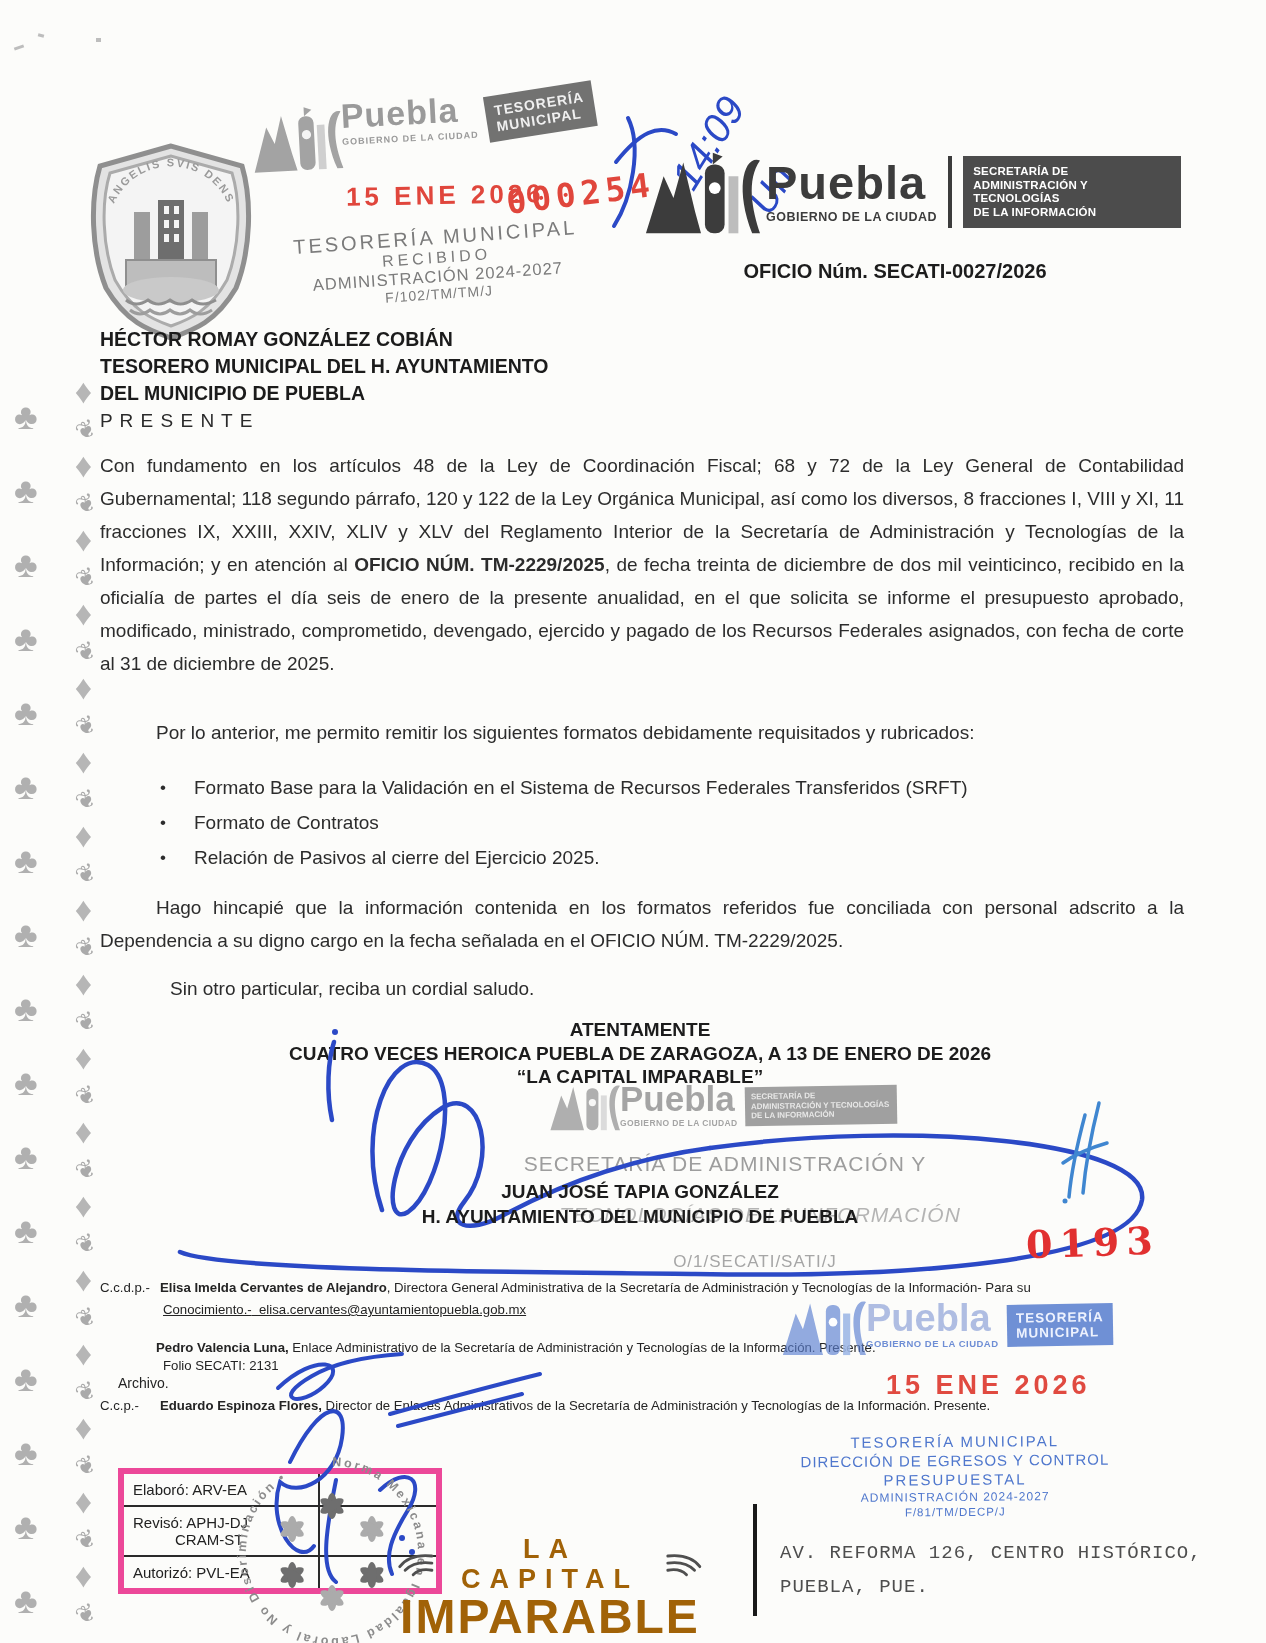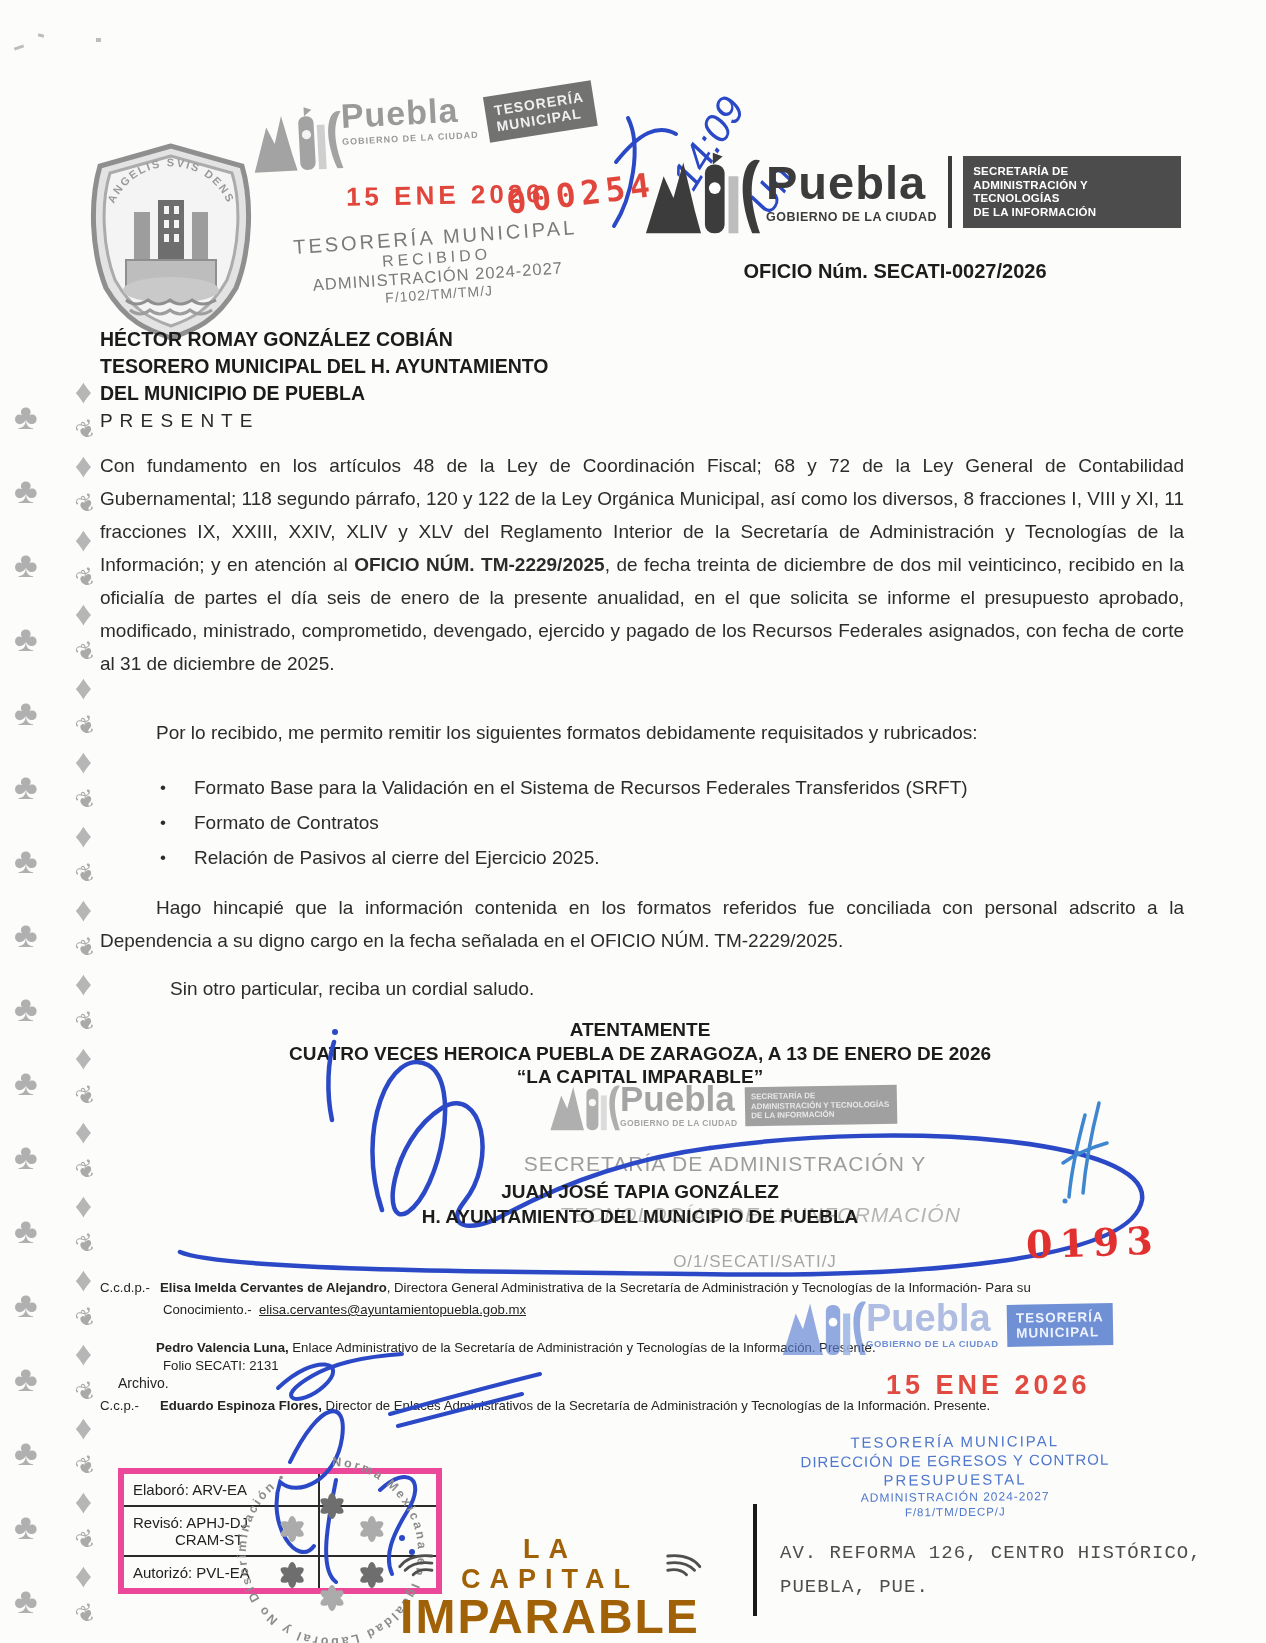--- a/index.html
+++ b/index.html
@@ -271,21 +271,21 @@
   <div class="abs" id="recipient">
     <div>HÉCTOR ROMAY GONZÁLEZ COBIÁN</div>
     <div>TESORERO MUNICIPAL DEL H. AYUNTAMIENTO</div>
     <div>DEL MUNICIPIO DE PUEBLA</div>
     <div class="presente">P R E S E N T E</div>
   </div>
 
   <div class="abs para" style="top:449px;" id="p1">
     <span>Con fundamento en los artículos 48 de la Ley de Coordinación Fiscal; 68 y 72 de la Ley General de Contabilidad Gubernamental; 118 segundo párrafo, 120 y 122 de la Ley Orgánica Municipal, así como los diversos, 8 fracciones I, VIII y XI, 11 fracciones IX, XXIII, XXIV, XLIV y XLV del Reglamento Interior de la Secretaría de Administración y Tecnologías de la Información; y en atención al </span><b>OFICIO NÚM. TM-2229/2025</b><span>, de fecha treinta de diciembre de dos mil veinticinco, recibido en la oficialía de partes el día seis de enero de la presente anualidad, en el que solicita se informe el presupuesto aprobado, modificado, ministrado, comprometido, devengado, ejercido y pagado de los Recursos Federales asignados, con fecha de corte al 31 de diciembre de 2025.</span>
   </div>
-  <div class="abs para" style="top:716px;" id="p2">Por lo recibido, me permito remitir los siguientes formatos debidamente requisitados y rubricados:</div>
+  <div class="abs para" style="top:716px;" id="p2">Por lo anterior, me permito remitir los siguientes formatos debidamente requisitados y rubricados:</div>
   <div class="abs" id="bullets">
     <div class="bi">Formato Base para la Validación en el Sistema de Recursos Federales Transferidos (SRFT)</div>
     <div class="bi">Formato de Contratos</div>
     <div class="bi">Relación de Pasivos al cierre del Ejercicio 2025.</div>
   </div>
   <div class="abs para" style="top:891px;" id="p3">Hago hincapié que la información contenida en los formatos referidos fue conciliada con personal adscrito a la Dependencia a su digno cargo en la fecha señalada en el OFICIO NÚM. TM-2229/2025.</div>
   <div class="abs para" style="top:972px;" id="p4">Sin otro particular, reciba un cordial saludo.</div>
 
   <div class="abs" id="att-block">
     <div>ATENTAMENTE</div>
@@ -337,21 +337,21 @@
       <path d="M30 30 C22 60 16 90 14 112"></path>
       <path d="M44 18 C36 50 30 85 28 108"></path>
       <path d="M8 78 C22 68 38 62 52 58"></path>
     </g>
     <circle cx="10" cy="116" r="2.5" fill="#3f86d0"></circle>
   </svg>
 
   <div class="fl" style="left:100px;top:1280px;">
     <span style="display:inline-block;width:60px;">C.c.d.p.-</span><b>Elisa Imelda Cervantes de Alejandro</b><span>, Directora General Administrativa de la Secretaría de Administración y Tecnologías de la Información- Para su</span>
   </div>
-  <div class="fl" style="left:163px;top:1302px;">
+  <div class="fl" style="left:163px;top:1302px;text-decoration:underline;">
     <span>Conocimiento.-</span>&nbsp;&nbsp;<span class="email">elisa.cervantes@ayuntamientopuebla.gob.mx</span>
   </div>
   <div class="fl" style="left:100px;top:1390px;margin-top:8px;">
     <span style="display:inline-block;width:60px;">C.c.p.-</span><b>Eduardo Espinoza Flores,</b><span> Director de Enlaces Administrativos de la Secretaría de Administración y Tecnologías de la Información. Presente.</span>
   </div>
   <div class="fl" style="left:156px;top:1340px;text-align:right;">
     <b>Pedro Valencia Luna,</b><span> Enlace Administrativo de la Secretaría de Administración y Tecnologías de la Información. Presente.</span>
   </div>
   <div class="fl" style="left:163px;top:1358px;">Folio SECATI: 2131</div>
   <div class="fl" style="left:118px;top:1375px;font-size:14px;">Archivo.</div>

